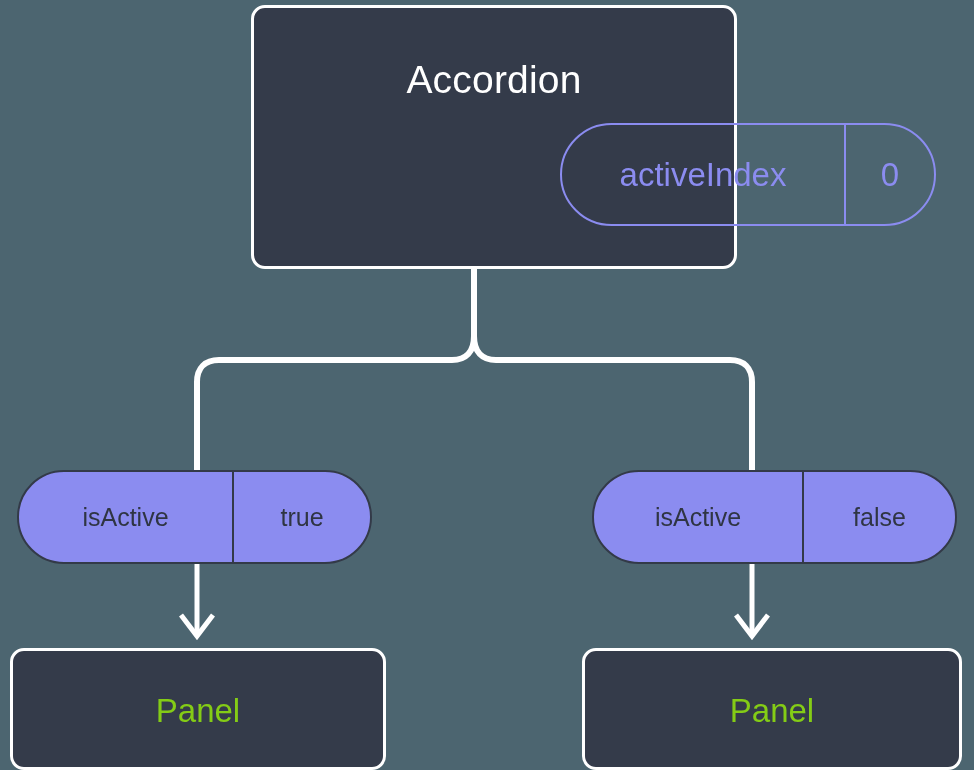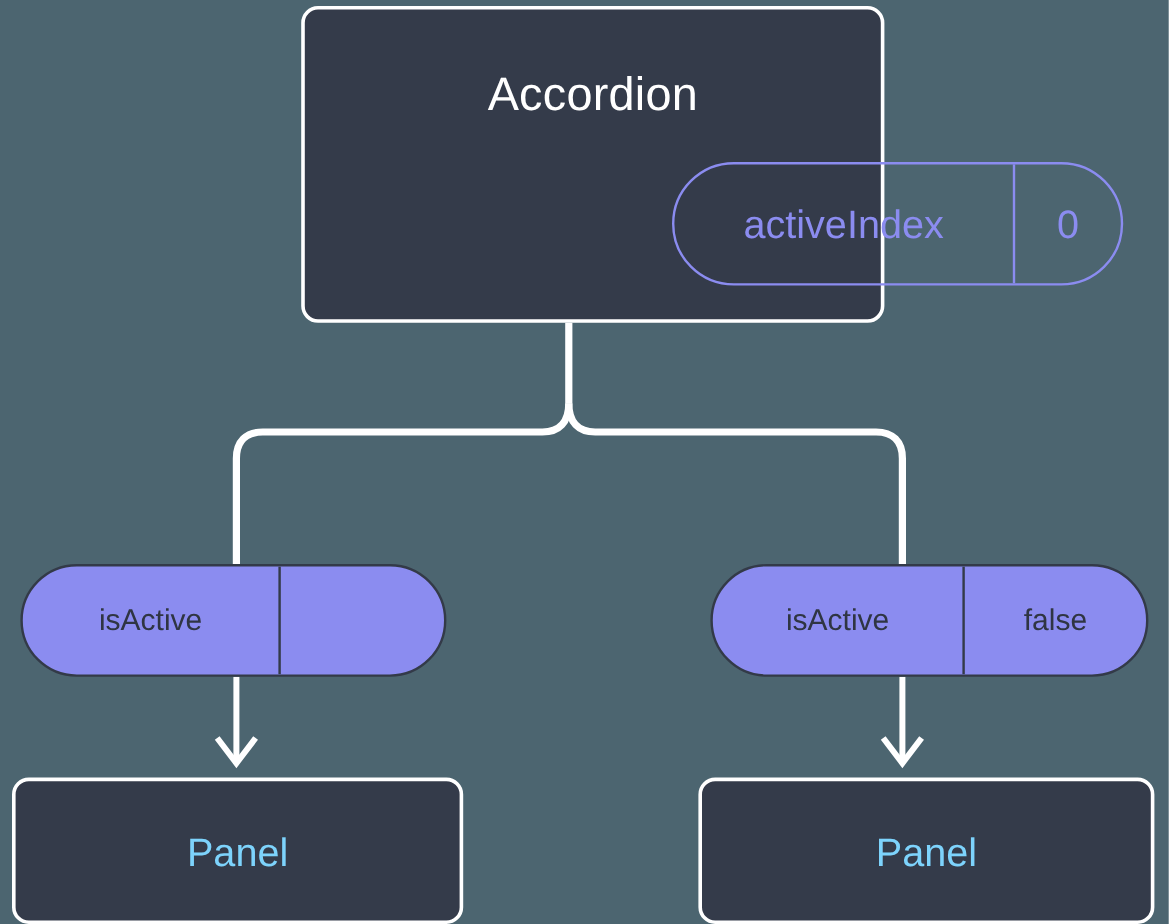--- a/index.html
+++ b/index.html
@@ -68,40 +68,39 @@
     font-size: 39px;
     letter-spacing: 0.2px;
   }
   #accordion-card .card-title { top: 50px; }
   .panel-title {
     position: absolute;
     left: 0;
     right: 0;
     top: 41px;
     text-align: center;
-    color: #7dd3fc;
+    color: #84cc16;
     font-size: 33px;
   }
 
   
   .pill-outline {
     position: absolute;
     box-sizing: border-box;
     display: flex;
     align-items: stretch;
     border: 2px solid #8b8cf0;
     border-radius: 999px;
     background: transparent;
   }
   #state-pill {
     left: 306px;
     top: 115px;
     width: 376px;
     height: 103px;
-    margin-top: 12px;
   }
   .pill-outline .pill-key,
   .pill-outline .pill-val {
     display: flex;
     align-items: center;
     justify-content: center;
     color: #8b8cf0;
     font-size: 33px;
   }
   .pill-outline .pill-key {
@@ -170,20 +169,21 @@
     <div class="card-title">Accordion</div>
 
     <div id="state-pill" class="pill-outline">
       <div class="pill-key">activeIndex</div>
       <div class="pill-val">0</div>
     </div>
   </div>
 
   <div id="prop-pill-left" class="pill-filled">
     <div class="pill-key">isActive</div>
+    <div class="pill-val">true</div>
   </div>
 
   <div id="prop-pill-right" class="pill-filled">
     <div class="pill-key">isActive</div>
     <div class="pill-val">false</div>
   </div>
 
   <div id="panel-card-left" class="card">
     <div class="panel-title">Panel</div>
   </div>

